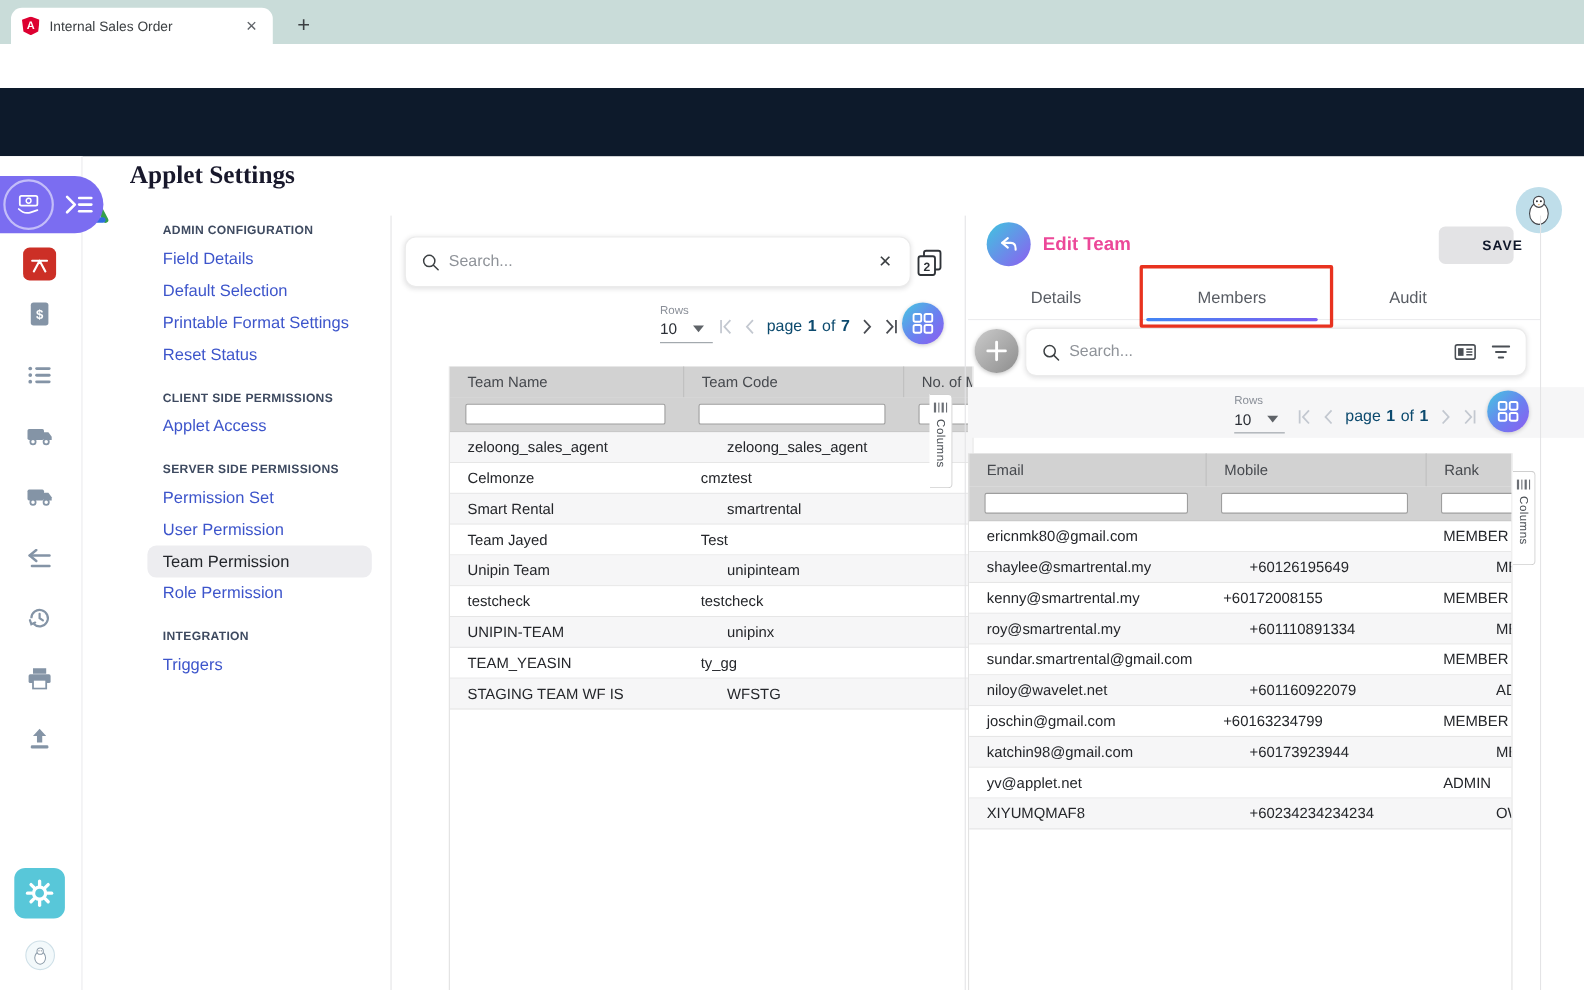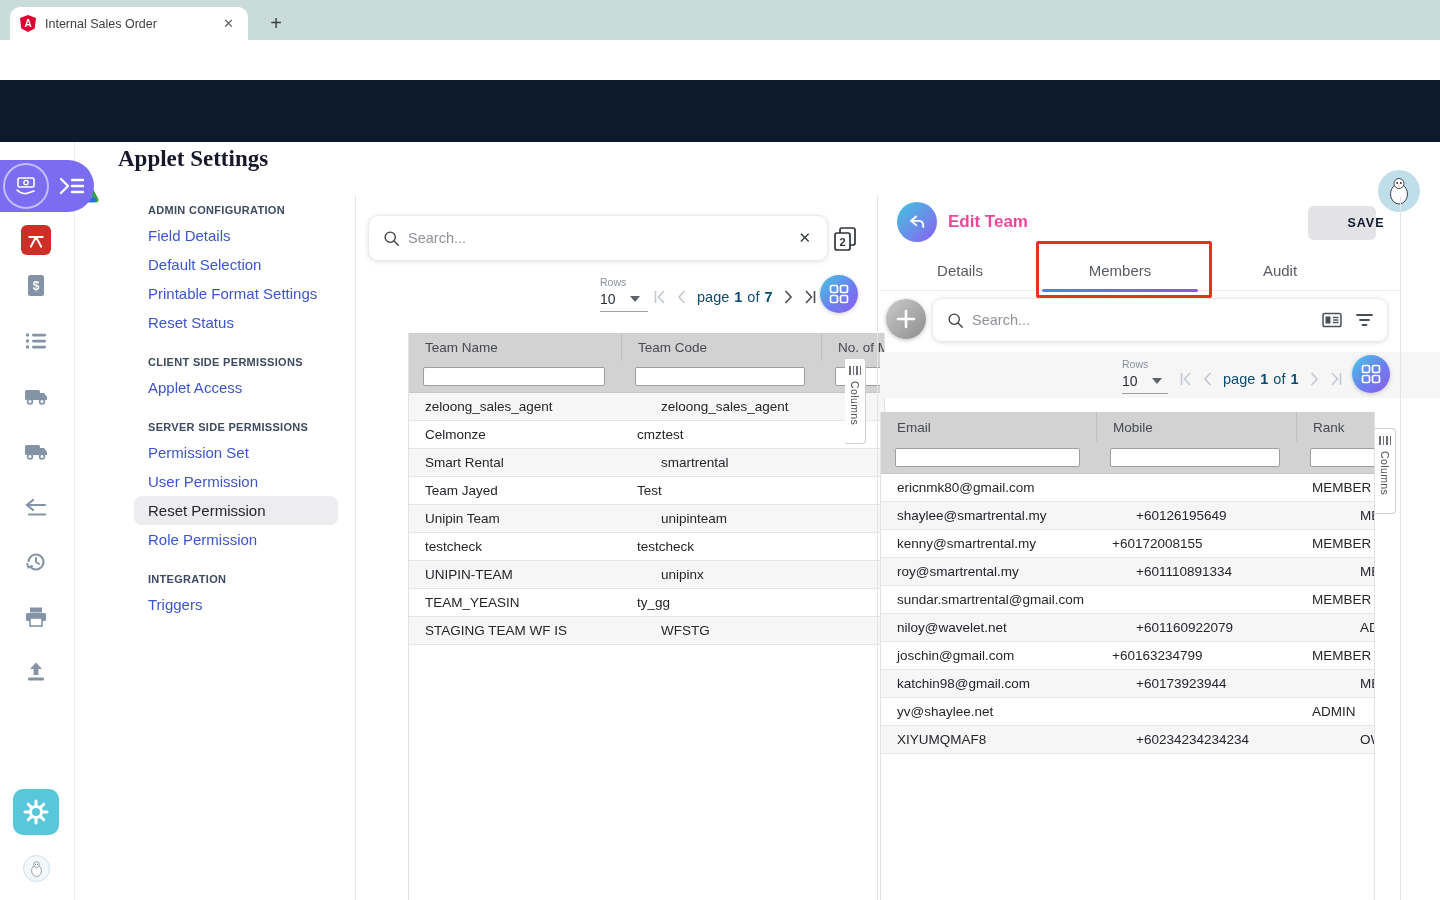--- a/index.html
+++ b/index.html
@@ -288,21 +288,21 @@
       <div class="nav-item">Reset Status</div>
     </div>
     <div class="nav-section">
       <div class="nav-title">CLIENT SIDE PERMISSIONS</div>
       <div class="nav-item">Applet Access</div>
     </div>
     <div class="nav-section">
       <div class="nav-title">SERVER SIDE PERMISSIONS</div>
       <div class="nav-item">Permission Set</div>
       <div class="nav-item">User Permission</div>
-      <div class="nav-item active">Reset Permission</div>
+      <div class="nav-item active">Team Permission</div>
       <div class="nav-item">Role Permission</div>
     </div>
     <div class="nav-section">
       <div class="nav-title">INTEGRATION</div>
       <div class="nav-item">Triggers</div>
     </div>
   </nav>
 
 <div class="vdivider" style="left:355px; top:196px; height:704px;"></div>
 
@@ -585,21 +585,21 @@
         <div class="tcell">joschin@gmail.com</div>
         <div class="tcell">+60163234799</div>
         <div class="tcell">MEMBER</div>
       </div>
       <div class="trow alt">
         <div class="tcell">katchin98@gmail.com</div>
         <div class="tcell">+60173923944</div>
         <div class="tcell">MEMBER</div>
       </div>
       <div class="trow">
-        <div class="tcell">yv@shaylee.net</div>
+        <div class="tcell">yv@applet.net</div>
         <div class="tcell"></div>
         <div class="tcell">ADMIN</div>
       </div>
       <div class="trow alt">
         <div class="tcell">XIYUMQMAF8</div>
         <div class="tcell">+60234234234234</div>
         <div class="tcell">OWNER</div>
       </div>
     </div>
 </div>

